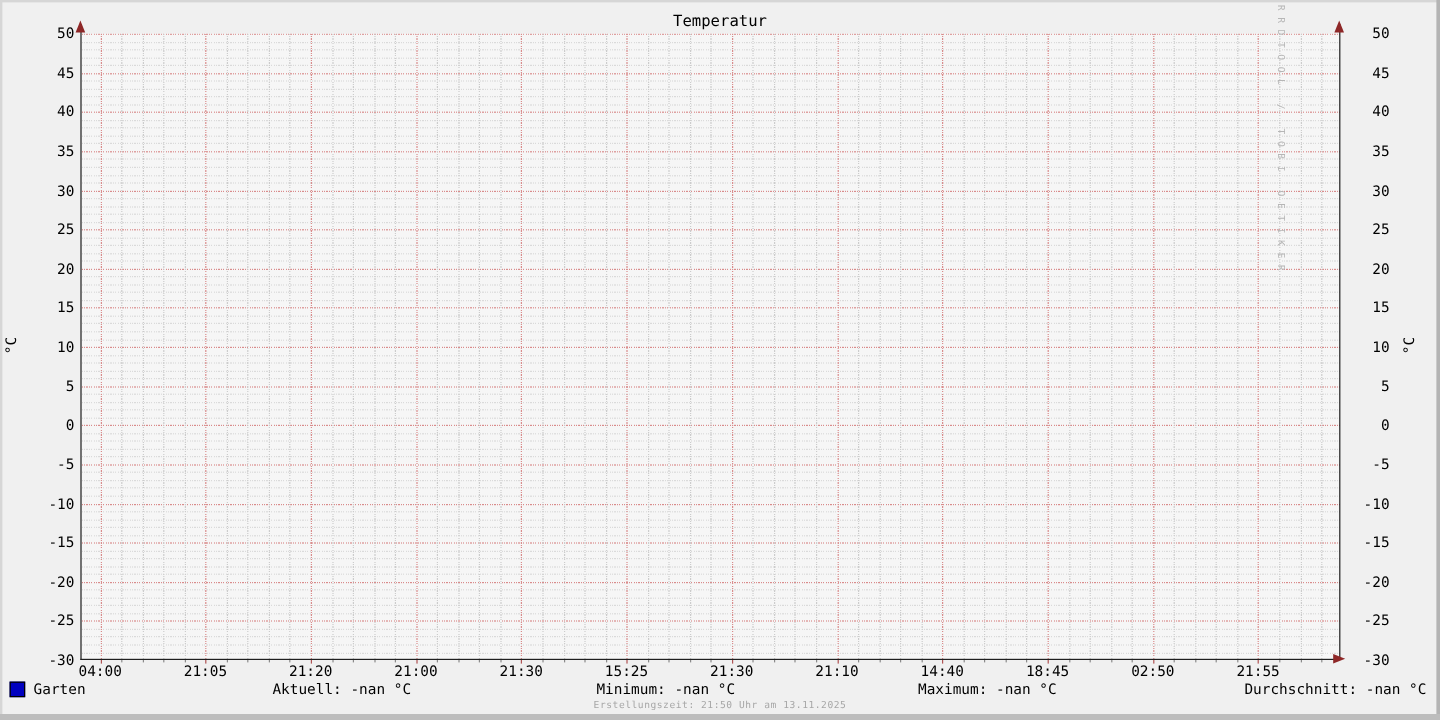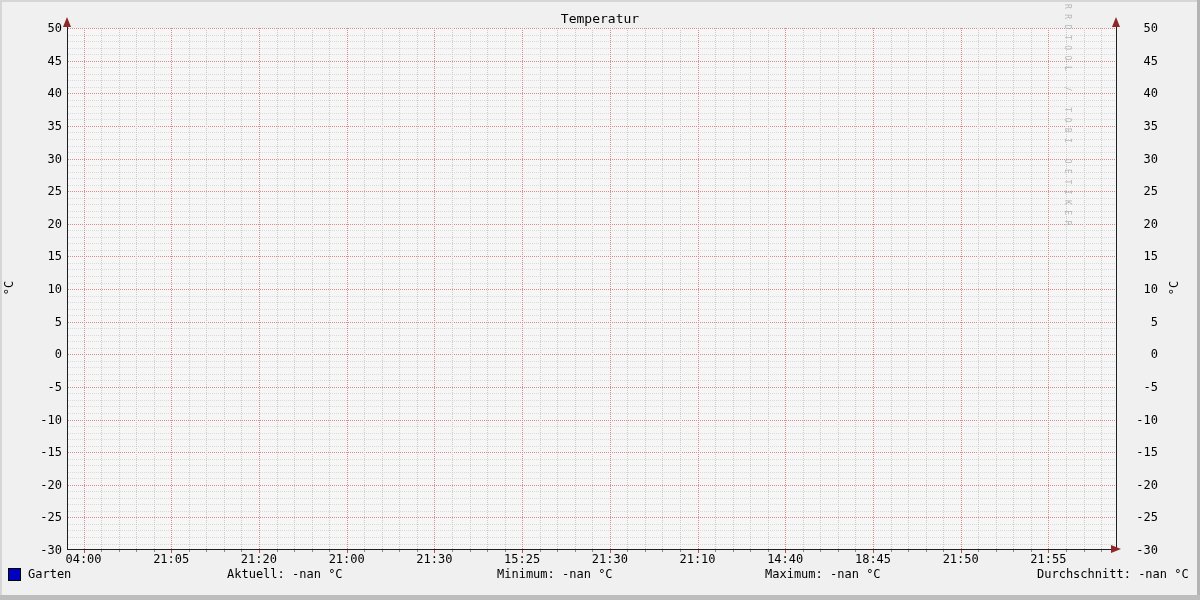--- a/index.html
+++ b/index.html
@@ -188,20 +188,21 @@
 
   <div class="abs watermark">RRDTOOL / TOBI OETIKER</div>
 
   <div class="abs legend-swatch" style="background: rgb(0, 0, 192);"></div>
   <div class="abs legend-text" style="left:28px;">Garten</div>
   <div class="abs legend-text" style="left:227px;">Aktuell: -nan °C</div>
   <div class="abs legend-text" style="left:497px;">Minimum: -nan °C</div>
   <div class="abs legend-text" style="left:765px;">Maximum: -nan °C</div>
   <div class="abs legend-text" style="left:1037px;">Durchschnitt: -nan °C</div>
 
+  <div class="abs footer">Erstellungszeit: 21:50 Uhr am 13.11.2025</div>
 
   <div class="abs border-top"></div>
   <div class="abs border-left"></div>
   <div class="abs border-right"></div>
   <div class="abs border-bottom"></div>
 <div style="position: absolute; left: 83.5px; top: 550px; width: 1px; height: 3px; background: rgb(176, 84, 84);"></div>
     <div style="position: absolute; left: 101px; top: 550px; width: 1px; height: 2px; background: rgb(138, 138, 138);"></div>
     <div style="position: absolute; left: 118.6px; top: 550px; width: 1px; height: 2px; background: rgb(138, 138, 138);"></div>
     <div style="position: absolute; left: 136.1px; top: 550px; width: 1px; height: 2px; background: rgb(138, 138, 138);"></div>
     <div style="position: absolute; left: 153.7px; top: 550px; width: 1px; height: 2px; background: rgb(138, 138, 138);"></div>
@@ -296,15 +297,15 @@
     <div style="position: absolute; left: 53.5px; top: 553px; width: 60px; font-size: 12px; line-height: 13px; text-align: center;">04:00</div>
     <div style="position: absolute; left: 141.2px; top: 553px; width: 60px; font-size: 12px; line-height: 13px; text-align: center;">21:05</div>
     <div style="position: absolute; left: 228.9px; top: 553px; width: 60px; font-size: 12px; line-height: 13px; text-align: center;">21:20</div>
     <div style="position: absolute; left: 316.7px; top: 553px; width: 60px; font-size: 12px; line-height: 13px; text-align: center;">21:00</div>
     <div style="position: absolute; left: 404.4px; top: 553px; width: 60px; font-size: 12px; line-height: 13px; text-align: center;">21:30</div>
     <div style="position: absolute; left: 492.1px; top: 553px; width: 60px; font-size: 12px; line-height: 13px; text-align: center;">15:25</div>
     <div style="position: absolute; left: 579.8px; top: 553px; width: 60px; font-size: 12px; line-height: 13px; text-align: center;">21:30</div>
     <div style="position: absolute; left: 667.5px; top: 553px; width: 60px; font-size: 12px; line-height: 13px; text-align: center;">21:10</div>
     <div style="position: absolute; left: 755.2px; top: 553px; width: 60px; font-size: 12px; line-height: 13px; text-align: center;">14:40</div>
     <div style="position: absolute; left: 843px; top: 553px; width: 60px; font-size: 12px; line-height: 13px; text-align: center;">18:45</div>
-    <div style="position: absolute; left: 930.7px; top: 553px; width: 60px; font-size: 12px; line-height: 13px; text-align: center;">21:50</div>
+    <div style="position: absolute; left: 930.7px; top: 553px; width: 60px; font-size: 12px; line-height: 13px; text-align: center;">02:50</div>
     <div style="position: absolute; left: 1018.4px; top: 553px; width: 60px; font-size: 12px; line-height: 13px; text-align: center;">21:55</div>
   </div>
 
 </body></html>

